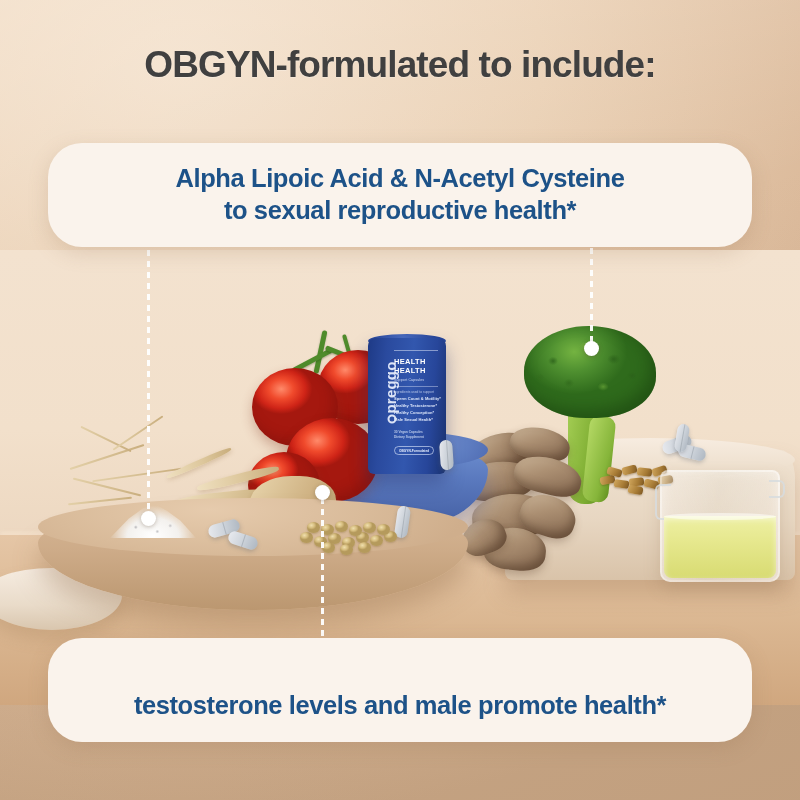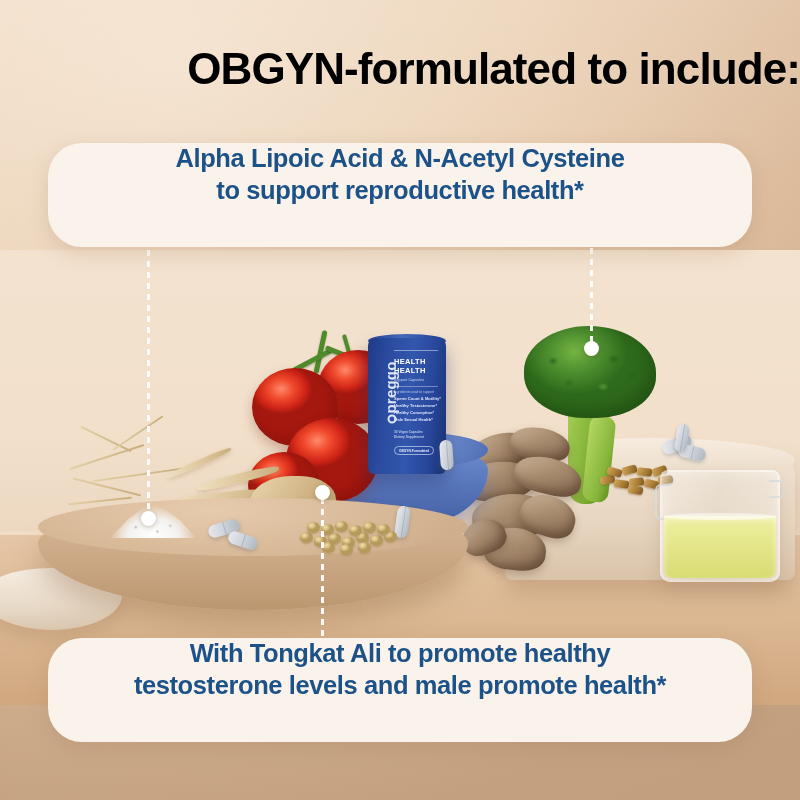--- a/index.html
+++ b/index.html
@@ -306,31 +306,31 @@
 
   
   .dash{ position:absolute; width:3px; background-image:linear-gradient(#fff 58%, rgba(255,255,255,0) 58%);
     background-size:3px 11px; opacity:.95; }
   .dot{ position:absolute; width:15px; height:15px; border-radius:50%;
     background:#fff; box-shadow:0 1px 4px rgba(90,70,50,.35); }
 
   
   .heading{
     position:absolute; left:0; right:0; top:44px;
-    text-align:right;
-    font-size:44px; font-weight:700; letter-spacing:-.9px;
-    color:#000000;
+    text-align:center;
+    font-size:37px; font-weight:700; letter-spacing:-.9px;
+    color:#404040;
     text-shadow:0 1px 0 rgba(255,255,255,.25);
   }
   .card{
     position:absolute;
     background:#faf3ec;
     border-radius:34px;
     box-shadow:0 6px 20px rgba(150,112,80,.22);
-    display:flex; align-items:flex-start; justify-content:center;
+    display:flex; align-items:center; justify-content:center;
     text-align:center;
   }
   .card p{
     color:#1d5288;
     font-weight:700;
     font-size:25.5px;
     line-height:1.24;
     letter-spacing:-.4px;
     padding:0 24px;
   }
@@ -484,21 +484,21 @@
 <div class="dash" style="left:321px; top:498px; height:148px;"></div>
 <div class="dot" style="left:315px; top:485px;"></div>
 
 <div class="dash" style="left:590px; top:248px; height:104px;"></div>
 <div class="dot" style="left:584px; top:341px;"></div>
 
 <h1 class="heading">OBGYN-formulated to include:</h1>
 
 <div class="card card-top">
   <p>
-    <span>Alpha Lipoic Acid &amp; N-Acetyl Cysteine</span><br><span>to support reproductive health*</span>
+    <span>Alpha Lipoic Acid &amp; N-Acetyl Cysteine</span><br><span>to sexual reproductive health*</span>
   </p>
 </div>
 
 <div class="card card-bottom">
   <p>
-    <span>With Tongkat Ali to promote healthy</span><br><span>testosterone levels and male promote health*</span>
+    <br><span>testosterone levels and male promote health*</span>
   </p>
 </div>
 
 </body></html>

